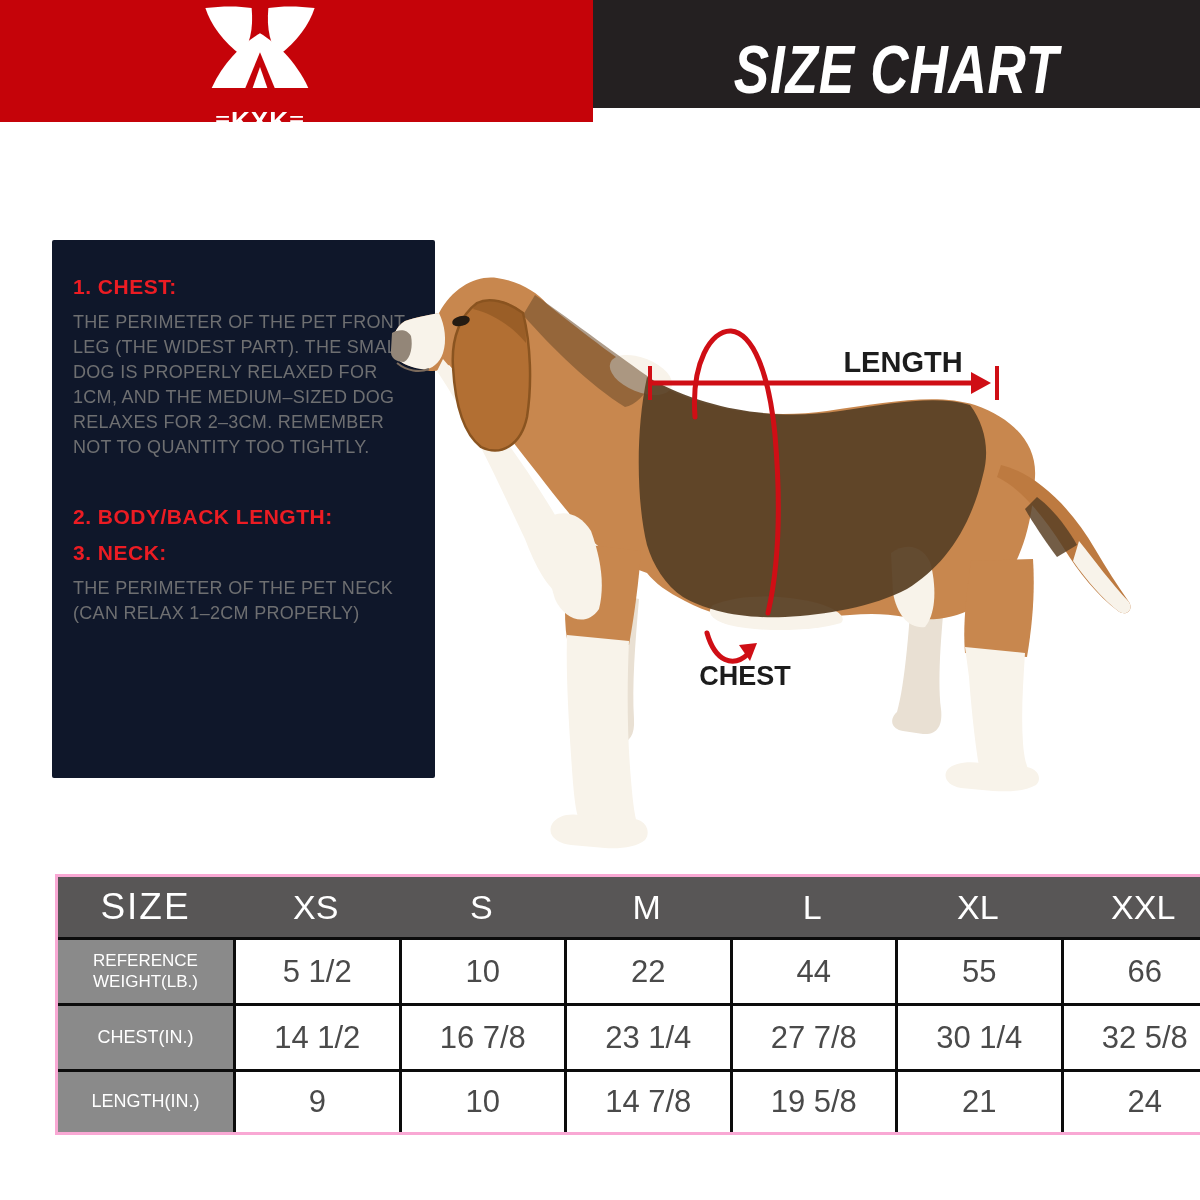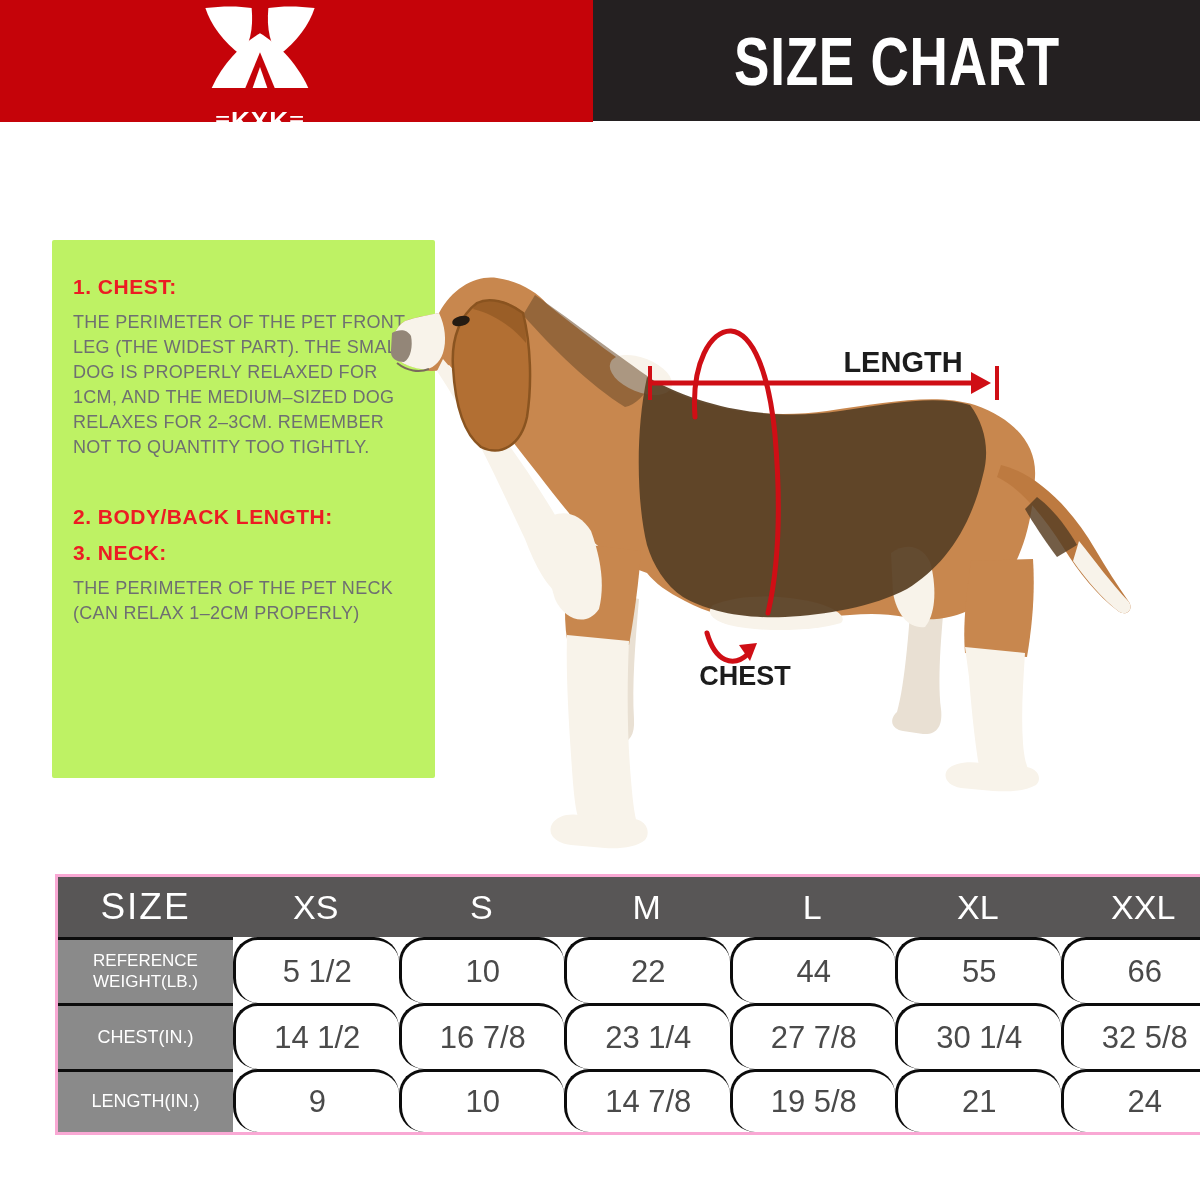--- a/index.html
+++ b/index.html
@@ -1,49 +1,49 @@
 <!DOCTYPE html>
 <html><head>
 <meta charset="utf-8">
 <style>
   html,body{margin:0;padding:0;background:#fff;}
   .canvas{position:relative;width:1200px;height:1200px;background:#fff;overflow:hidden;
           font-family:"Liberation Sans","DejaVu Sans",sans-serif;}
 
   
   .band-red{position:absolute;left:0;top:0;width:593px;height:122px;background:#c50309;}
-  .band-black{position:absolute;left:593px;top:0;width:607px;height:121px;background:#242021;
-              display:flex;align-items:center;justify-content:center;}
+  .band-black{position:absolute;left:593px;top:0;width:607px;height:108px;background:#242021;
+              display:flex;align-items:flex-end;justify-content:center;font-style:italic;}
   .page-title{color:#fff;font-size:68px;font-weight:800;letter-spacing:1px;
               transform:scaleX(.78);white-space:nowrap;}
   .logo{position:absolute;left:196px;top:6px;width:128px;text-align:center;}
   .logo-text{color:#fff;font-size:26px;font-weight:700;letter-spacing:1px;margin-top:12px;}
 
   
-  .panel{position:absolute;left:52px;top:240px;width:383px;height:538px;background:#bef264;
+  .panel{position:absolute;left:52px;top:240px;width:383px;height:538px;background:#0f172a;
          box-sizing:border-box;padding:34px 21px 0 21px;border-radius:2px;}
   .sec-head{color:#ec1c23;font-size:21px;font-weight:700;letter-spacing:.5px;line-height:26px;margin:0 0 10px 0;}
   .sec-body{color:#6e6f71;font-size:18px;letter-spacing:.3px;line-height:25px;margin:0 0 44px 0;
             white-space:pre-line;}
 
   
   .dog-svg{position:absolute;left:385px;top:265px;}
 
   
   .size-table{position:absolute;left:55px;top:874px;width:1174px;box-sizing:border-box;
               display:grid;grid-template-columns:175px repeat(6,1fr);
               grid-template-rows:60px 66px 66px 63px;
               border:3px solid #f9a8d4;background:#fff;}
   .size-table>div{display:flex;align-items:center;justify-content:center;}
   .th{background:#585656;color:#fff;font-size:34px;font-weight:400;}
   .th-size{font-size:37px;letter-spacing:2px;}
   .lbl{background:#8a8a8a;color:#fff;font-size:18px;font-weight:400;text-align:center;
        line-height:1.2;border-top:3px solid #0c0c0c;padding:0 6px;}
   .lbl-small{font-size:17px;}
-  .val{color:#4a4a4a;font-size:31px;border-top:3px solid #0c0c0c;border-left:3px solid #0c0c0c;border-radius:25px;}
+  .val{color:#4a4a4a;font-size:31px;border-top:3px solid #0c0c0c;border-left:3px solid #0c0c0c;}
 </style>
 </head>
 <body>
 
 <div class="canvas">
 
   <div class="band-red"></div>
   <div class="logo">
     <svg width="128" height="84" viewBox="0 0 120 80">
       <path fill="#ffffff" d="M 8,2 C 24,0 40,0 52,2 C 54,22 50,38 42,47 C 25,34 13,18 8,2 Z"></path>

